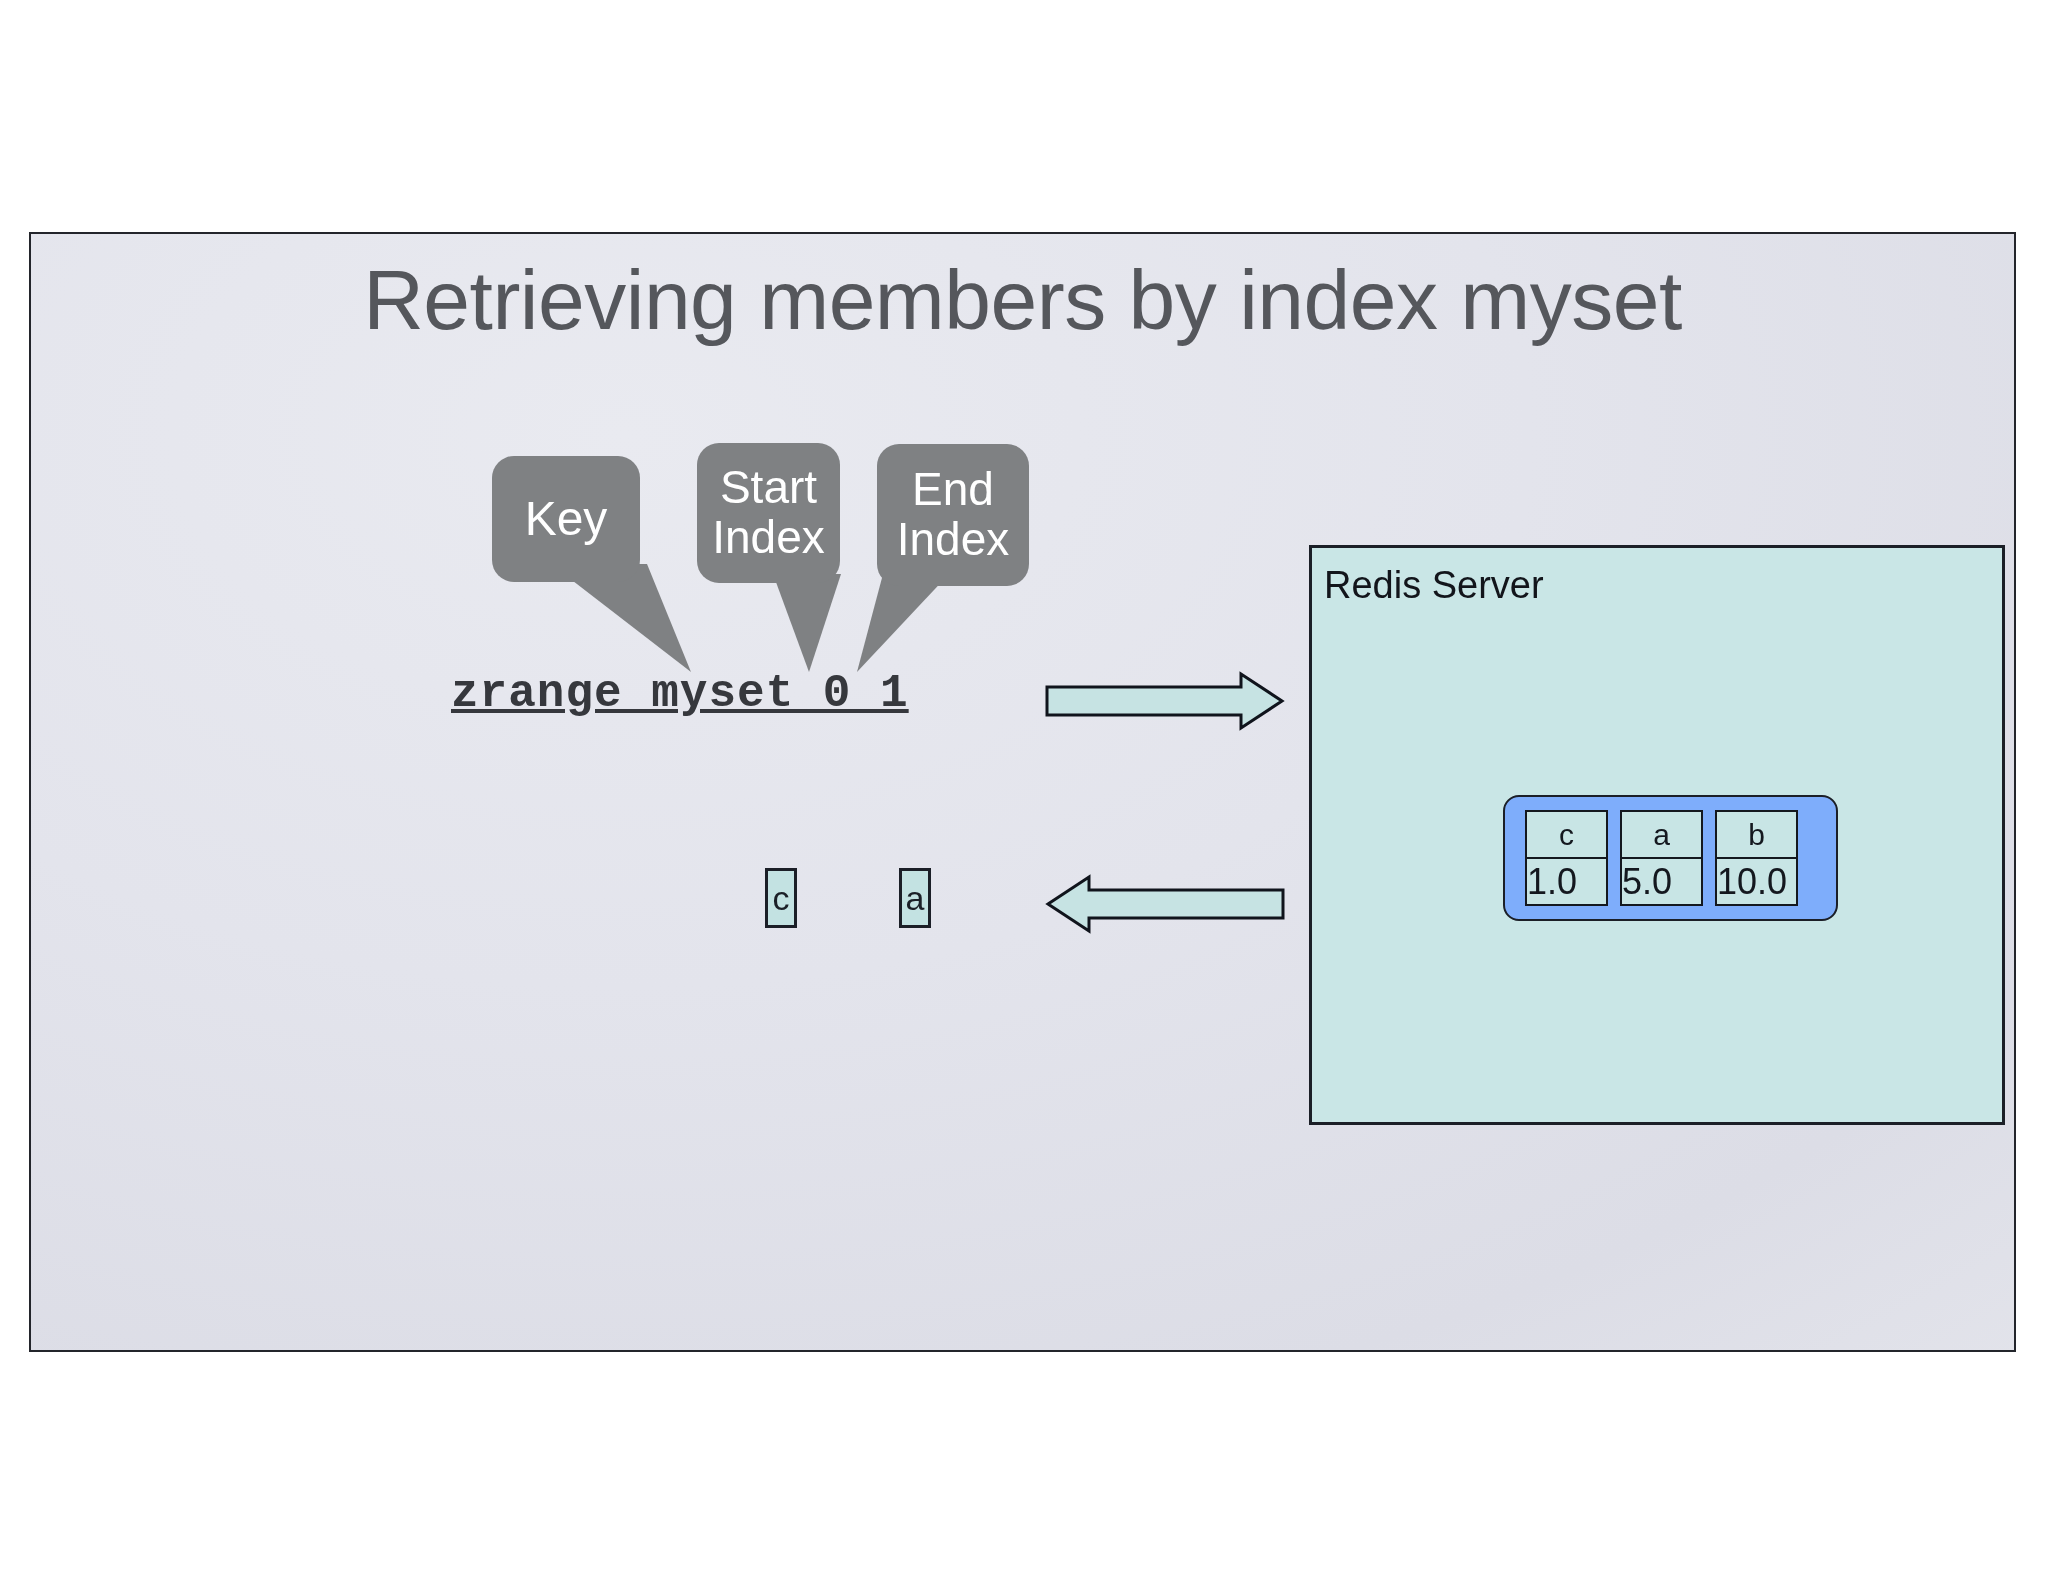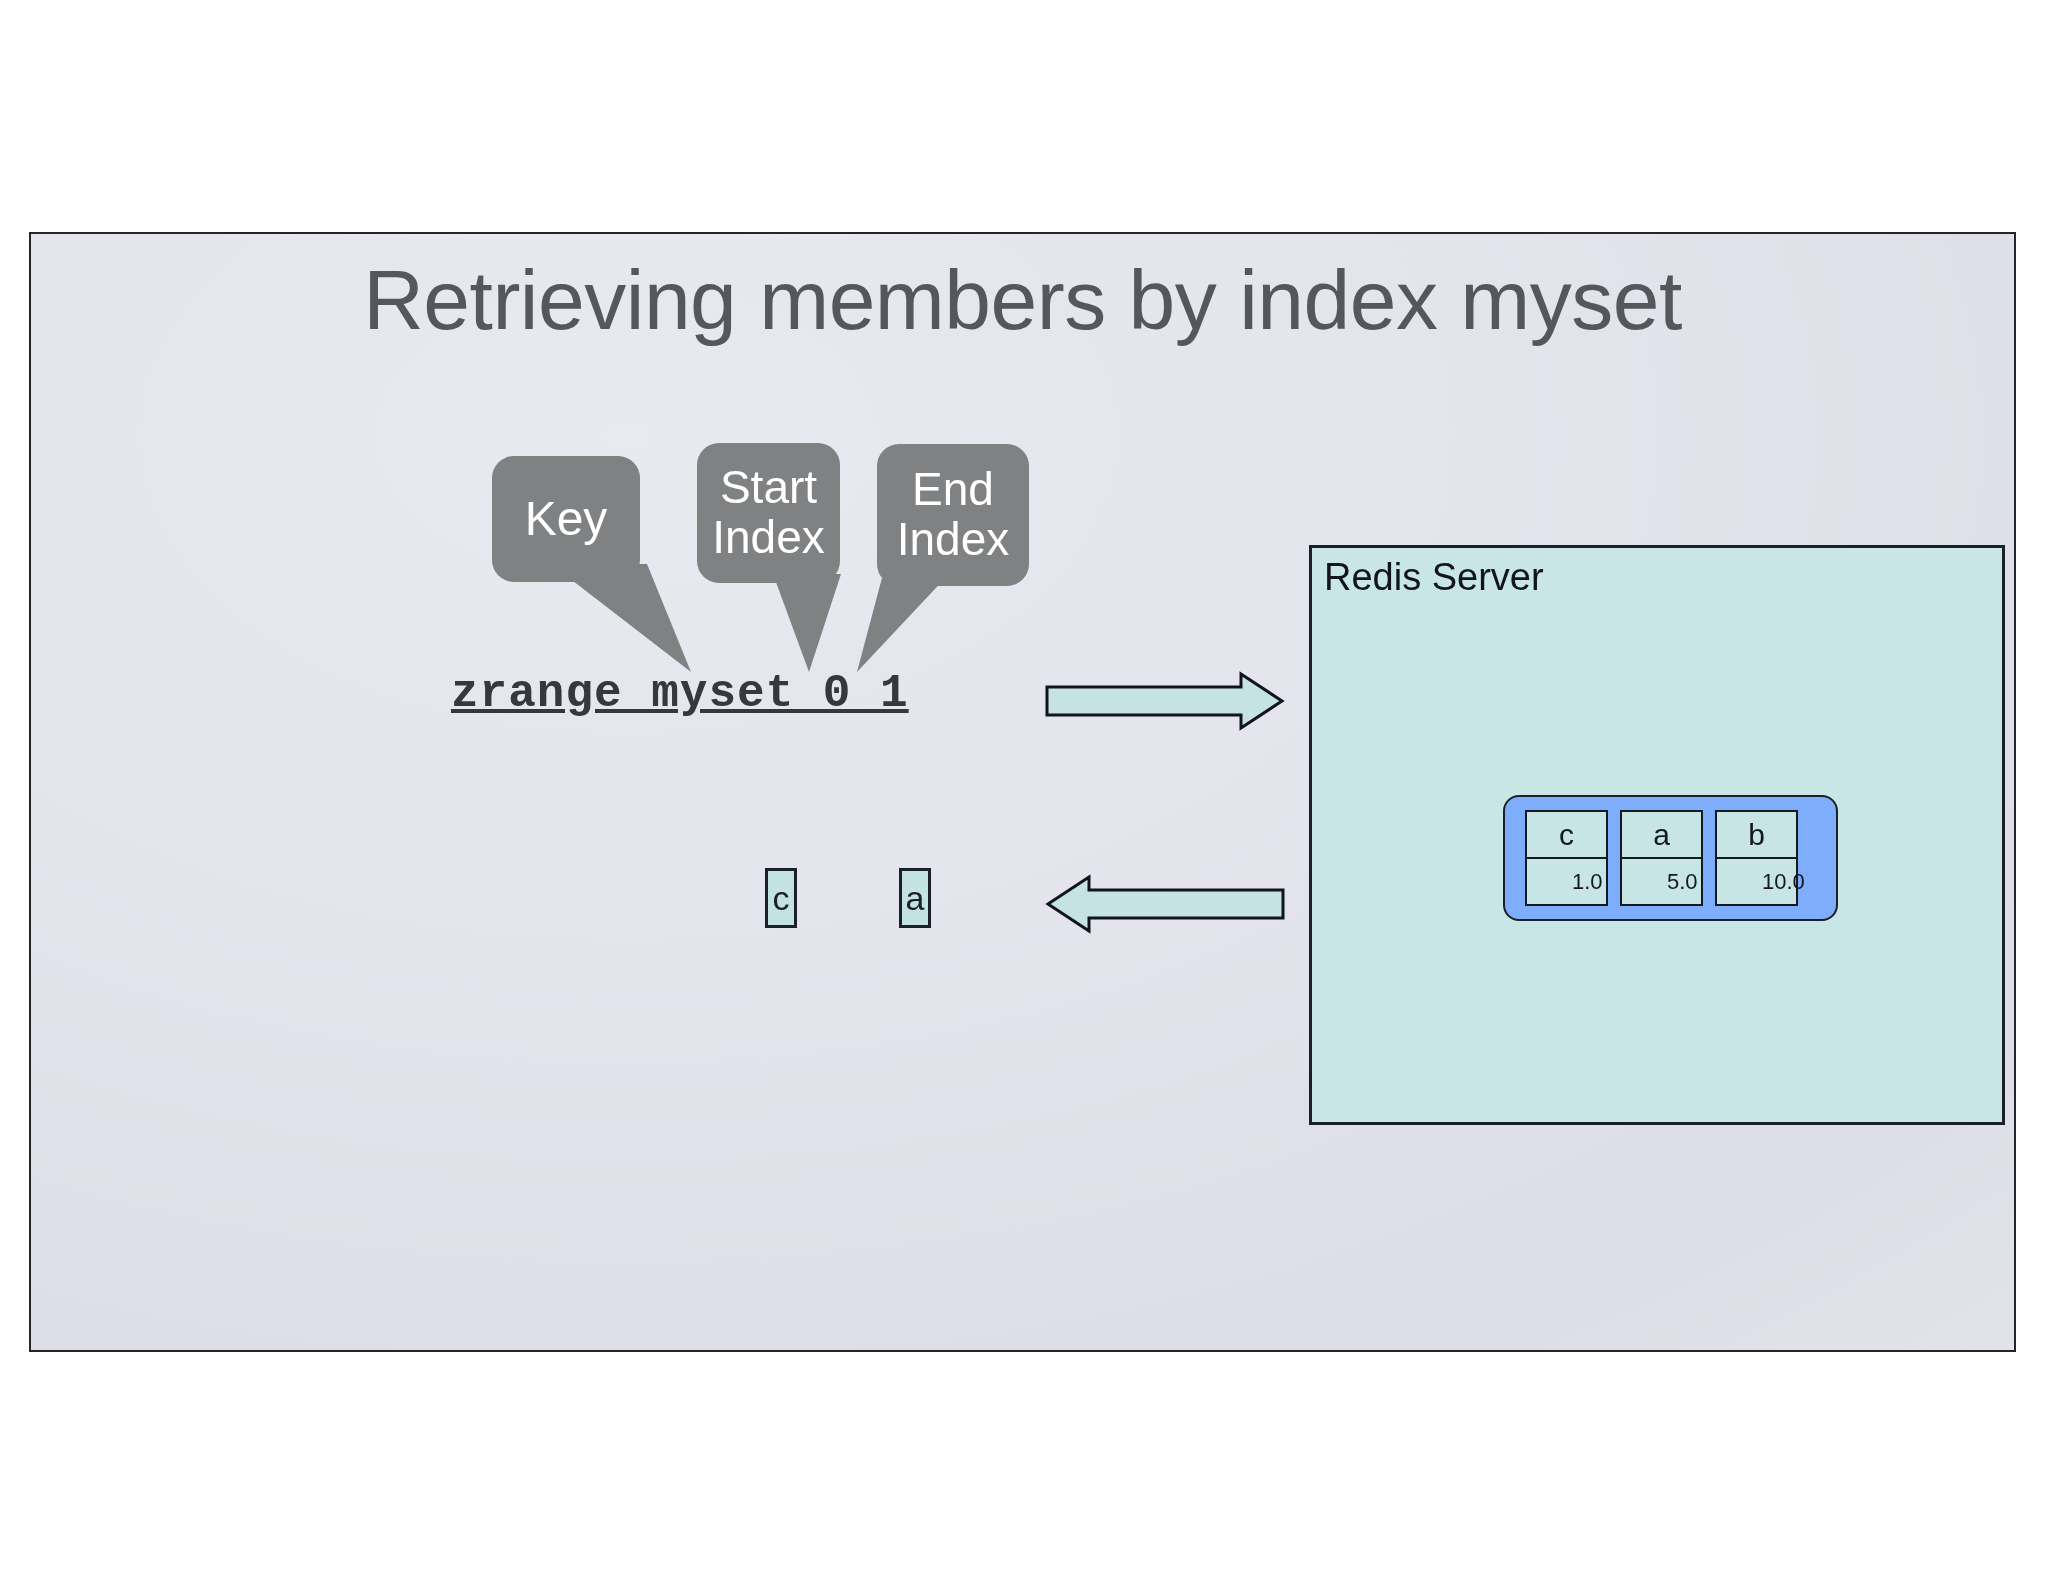--- a/index.html
+++ b/index.html
@@ -119,21 +119,21 @@
     top: 311px;
     width: 696px;
     height: 580px;
     background: #c9e6e6;
     border: 3px solid #1b1f27;
     box-sizing: border-box;
   }
   #redis-server-label {
     position: absolute;
     left: 12px;
-    top: 8px;
+    top: 16px;
     font-size: 38px;
     color: #12151b;
     font-weight: 400;
   }
 
   
   #keyspace-entry {
     position: absolute;
     left: 71px;
     top: 247px;
@@ -192,24 +192,23 @@
     font-size: 30px;
     color: #14181f;
     border-bottom: 2.5px solid #14181f;
     line-height: 1;
   }
   .member-score {
     flex: 1;
     display: flex;
     align-items: center;
     justify-content: flex-start;
-    font-size: 22px;
+    font-size: 36px;
     color: #14181f;
     line-height: 1;
-    margin-left: 45px;
   }
 </style>
 </head>
 <body>
 
 <div id="slide">
 
   <div id="slide-title">Retrieving members by index myset</div>
 
   <svg id="tail-key" class="callout-tail" viewBox="0 0 160 110" preserveAspectRatio="none">

